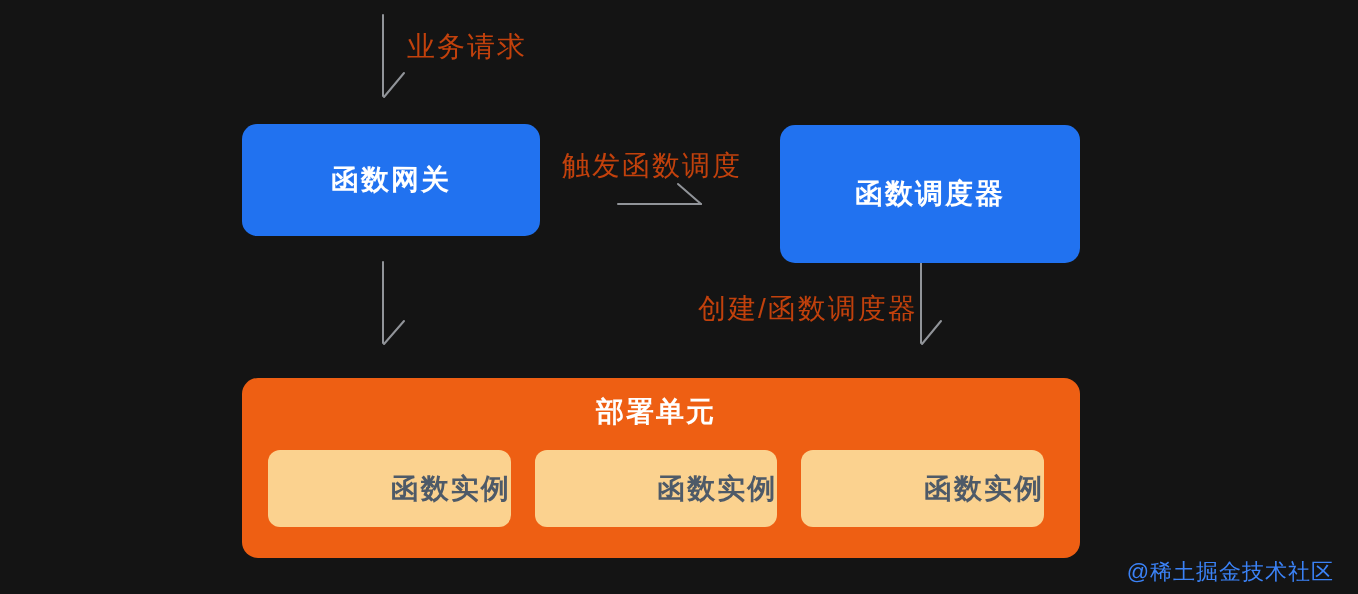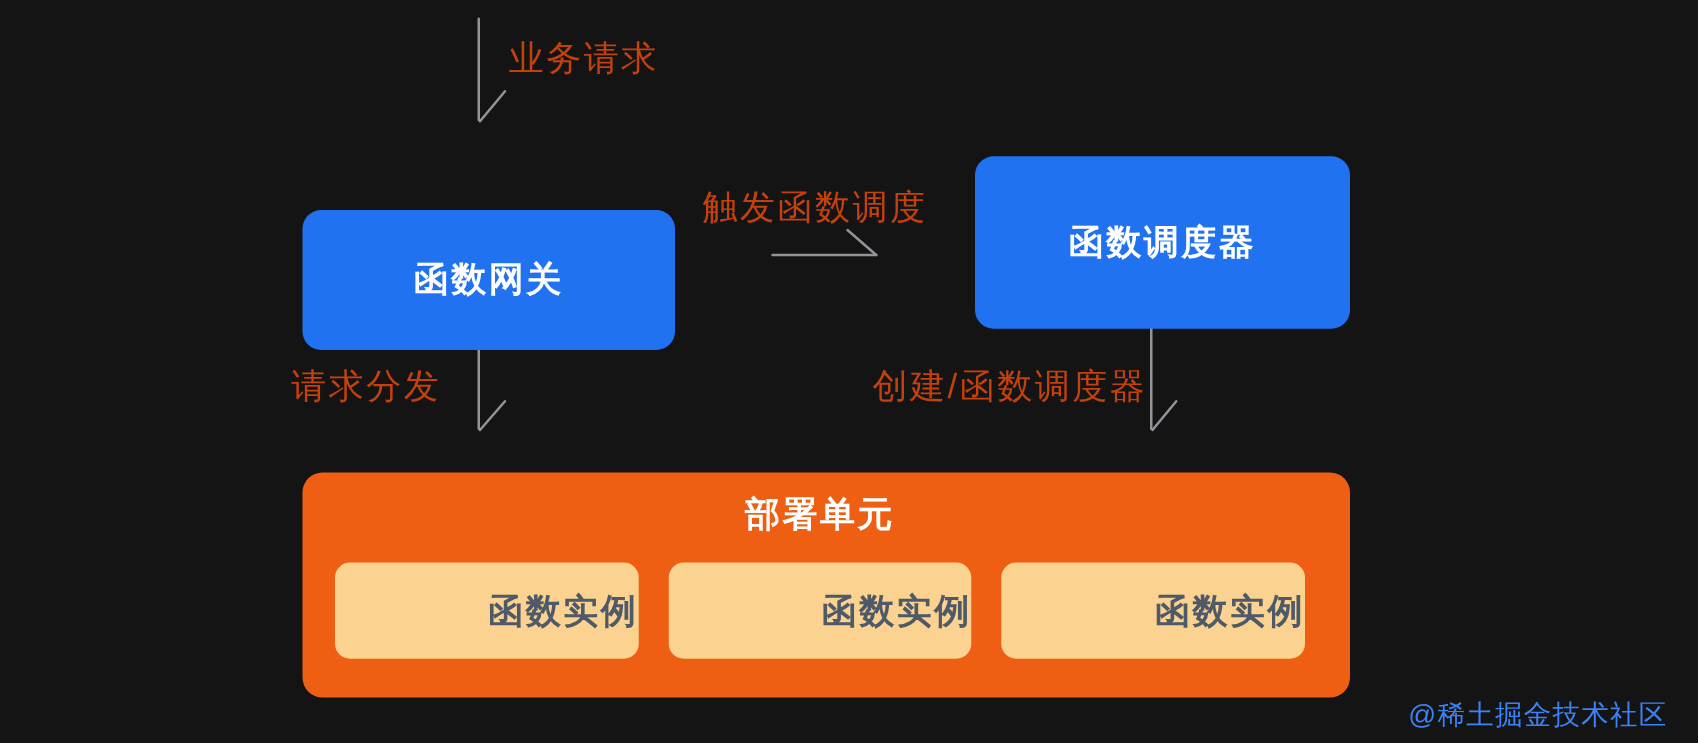--- a/index.html
+++ b/index.html
@@ -39,21 +39,21 @@
     background: #2172f0;
     border-radius: 15px;
     display: flex;
     align-items: center;
     justify-content: center;
     color: #ffffff;
     font-size: 28px;
     font-weight: bold;
     letter-spacing: 2px;
   }
-  .gateway-box  { left: 242px; top: 124px; width: 298px; height: 112px; margin-top: 44px; }
+  .gateway-box  { left: 242px; top: 124px; width: 298px; height: 112px; }
   .scheduler-box{ left: 780px; top: 125px; width: 300px; height: 138px; }
   .deploy-unit {
     position: absolute;
     left: 242px; top: 378px;
     width: 838px; height: 180px;
     background: #ee5f13;
     border-radius: 16px;
     box-sizing: border-box;
     padding: 16px 36px 0 26px;
   }
@@ -126,21 +126,20 @@
   <div class="node-blue gateway-box">
     <span>函数网关</span>
   </div>
 
   <div class="edge-label" style="left: 562px; top: 147px;">触发函数调度</div>
 
   <div class="node-blue scheduler-box">
     <span>函数调度器</span>
   </div>
 
-  <div class="edge-label" style="left: 233px; top: 290px;">请求分发</div>
 
   <div class="edge-label" style="left: 698px; top: 290px;">创建/函数调度器</div>
 
   <div class="deploy-unit">
     <div class="deploy-title">部署单元</div>
     <div class="instance-row">
       <div class="instance-box">
         <span>函数实例</span>
       </div>
       <div class="instance-box">

